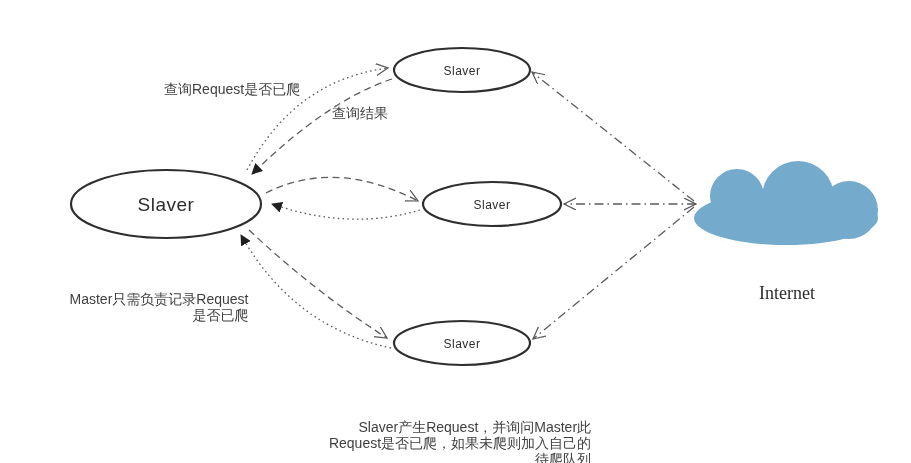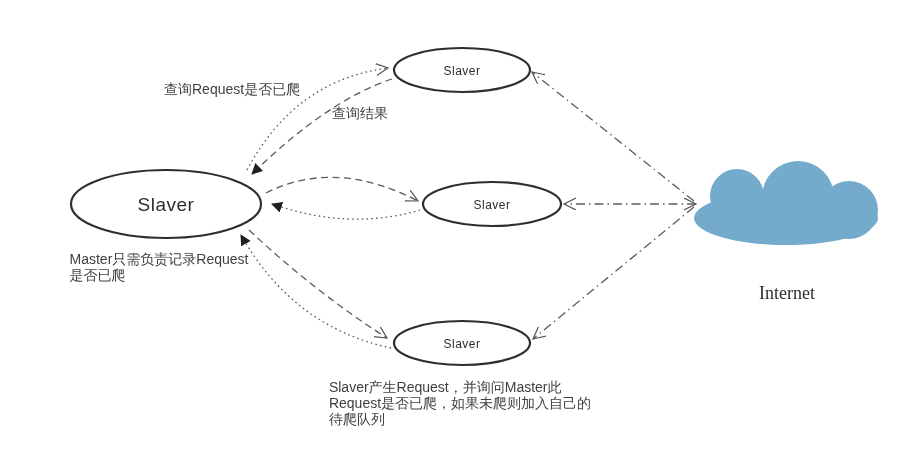--- a/index.html
+++ b/index.html
@@ -40,21 +40,22 @@
   }
   .annotation {
     position: absolute;
     font-size: 14px;
     color: #3f3f3f;
     white-space: pre-line;
     line-height: 16px;
   }
   .annotation.centered {
     transform: translateX(-50%);
-    text-align: left;
+    text-align: right;
+    margin-top: 40px;
   }
 </style>
 </head>
 <body>
 
 <div class="canvas">
 
   <svg width="911" height="463" viewBox="0 0 911 463">
     <defs>
       <marker id="arrowOpen" markerWidth="15" markerHeight="14" refX="12" refY="6" orient="auto" markerUnits="userSpaceOnUse">

